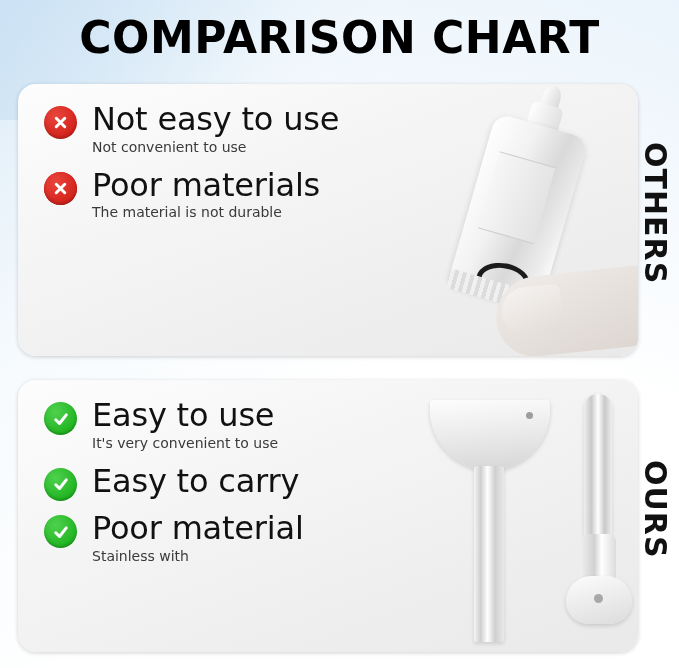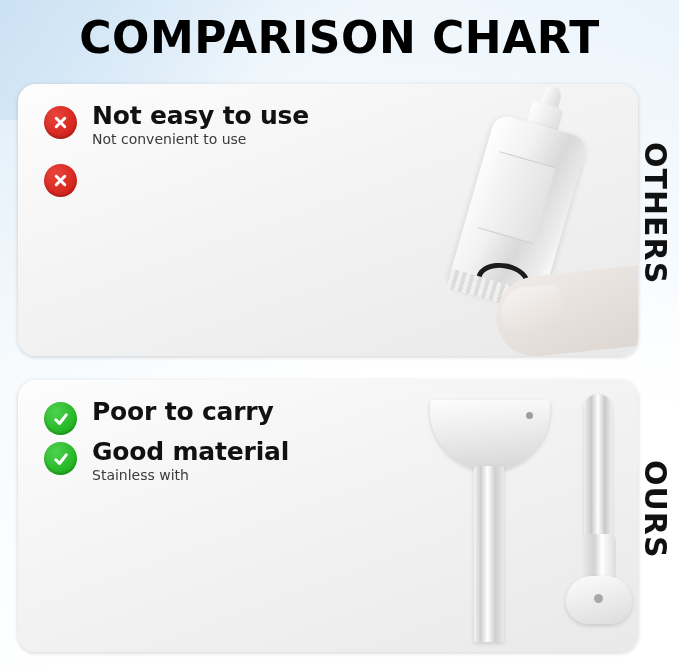--- a/index.html
+++ b/index.html
@@ -43,22 +43,22 @@
     background:linear-gradient(160deg,#fdfdfd 0%,#f4f4f4 40%,#e9e9e9 100%);
     box-shadow:0 1px 4px rgba(0,0,0,0.18);
     overflow:hidden;
   }
   .card-top{top:84px;height:272px;}
   .card-bottom{top:380px;height:272px;}
 
   .rows{position:absolute;left:26px;top:18px;width:360px;}
   .row{margin-bottom:12px;position:relative;padding-left:48px;}
   .row .headline{
-    font-weight:bold;
-    font-size:25px;
+    font-weight:normal;
+    font-size:32px;
     color:#111;
     line-height:1.12;
     letter-spacing:-0.2px;
   }
   .row .sub{
     font-size:14px;
     color:#3a3a3a;
     line-height:1.2;
     margin-top:1px;
   }
@@ -205,20 +205,29 @@
       </div>
 
       <div class="row">
         <span class="badge x">
           <svg width="17" height="17" viewBox="0 0 24 24">
               <path d="M6 6 L18 18 M18 6 L6 18" stroke="#ffffff" stroke-width="4.2" stroke-linecap="round"></path>
             </svg>
         </span>
       </div>
 
+      <div class="row">
+        <span class="badge x">
+          <svg width="17" height="17" viewBox="0 0 24 24">
+              <path d="M6 6 L18 18 M18 6 L6 18" stroke="#ffffff" stroke-width="4.2" stroke-linecap="round"></path>
+            </svg>
+        </span>
+        <div class="headline">Poor materials</div>
+        <div class="sub">The material is not durable</div>
+      </div>
 
     </div>
 
     <div class="img-area">
       <div class="tube">
         <div class="tube-cap"></div>
         <div class="tube-neck"></div>
         <div class="tube-body"></div>
         <div class="tube-label"></div>
         <div class="tube-ring"></div>
@@ -226,37 +235,46 @@
       </div>
       <div class="hand"></div>
     </div>
   </div>
 
   <div class="side-label side-others">OTHERS</div>
 
   <div class="card card-bottom">
     <div class="rows">
 
-
       <div class="row">
         <span class="badge check">
           <svg width="18" height="18" viewBox="0 0 24 24">
               <path d="M5 13 L10 18 L19 6.5" fill="none" stroke="#ffffff" stroke-width="4" stroke-linecap="round" stroke-linejoin="round"></path>
             </svg>
         </span>
-        <div class="headline">Poor to carry</div>
+        <div class="headline">Easy to use</div>
+        <div class="sub">It's very convenient to use</div>
       </div>
 
       <div class="row">
         <span class="badge check">
           <svg width="18" height="18" viewBox="0 0 24 24">
               <path d="M5 13 L10 18 L19 6.5" fill="none" stroke="#ffffff" stroke-width="4" stroke-linecap="round" stroke-linejoin="round"></path>
             </svg>
         </span>
-        <div class="headline">Good material</div>
+        <div class="headline">Easy to carry</div>
+      </div>
+
+      <div class="row">
+        <span class="badge check">
+          <svg width="18" height="18" viewBox="0 0 24 24">
+              <path d="M5 13 L10 18 L19 6.5" fill="none" stroke="#ffffff" stroke-width="4" stroke-linecap="round" stroke-linejoin="round"></path>
+            </svg>
+        </span>
+        <div class="headline">Poor material</div>
         <div class="sub">Stainless with</div>
       </div>
 
     </div>
 
     <div class="img-area">
       <div class="scraper">
         <div class="scraper-blade"></div>
         <div class="scraper-hole"></div>
         <div class="scraper-handle"></div>

